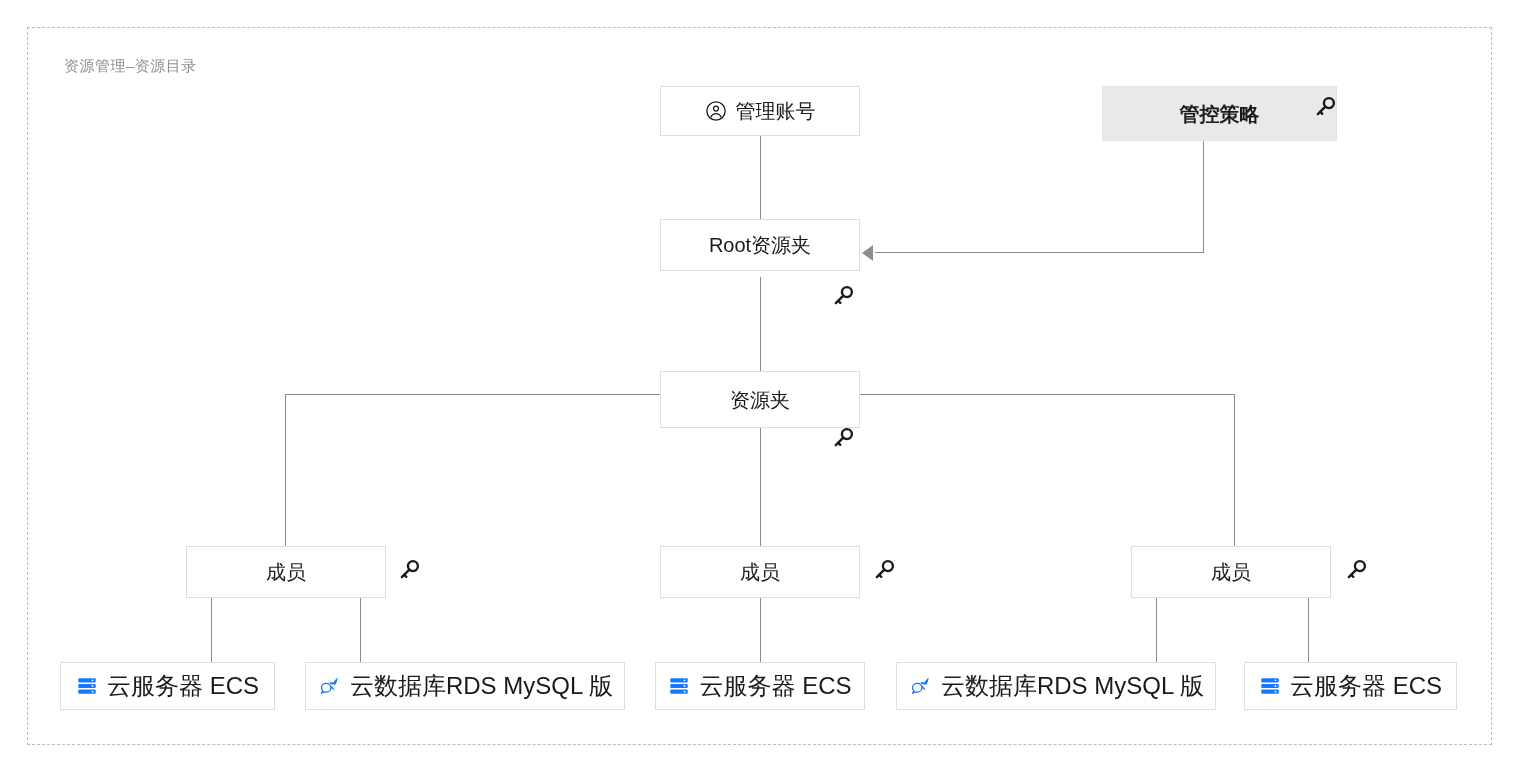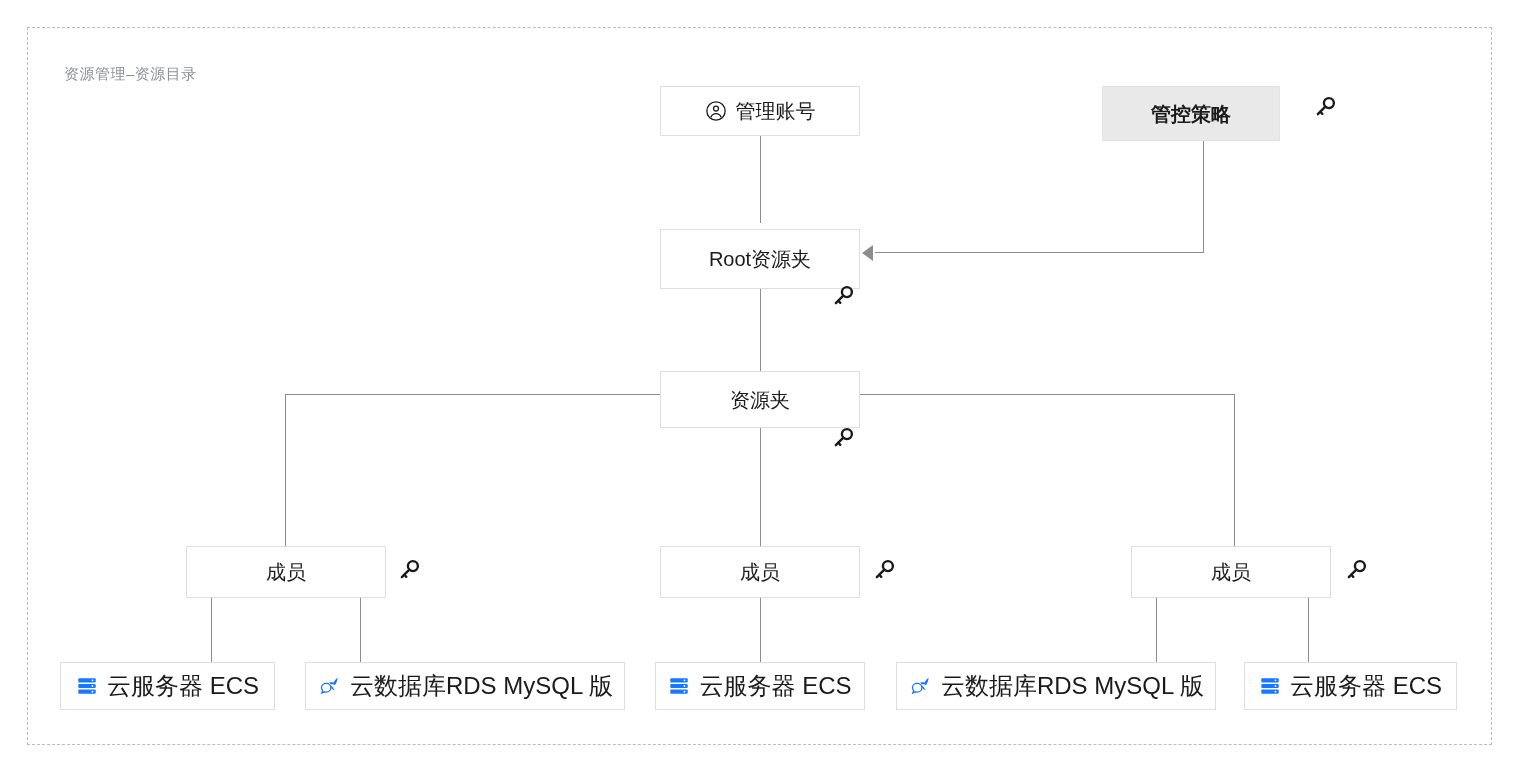--- a/index.html
+++ b/index.html
@@ -1,20 +1,20 @@
 <!DOCTYPE html>
 <html><head>
 <meta charset="utf-8">
 <style>
   html,body{margin:0;padding:0;background:#ffffff;}
   body{font-family:"Liberation Sans","DejaVu Sans",sans-serif;}
   #canvas{position:relative;width:1520px;height:780px;background:#fff;overflow:hidden;}
   #frame{position:absolute;left:27px;top:27px;width:1465px;height:718px;
          border:1px dashed #b9bcc0;box-sizing:border-box;}
-  #title{position:absolute;left:64px;top:65px;font-size:15px;color:#8a8f98;
+  #title{position:absolute;left:64px;top:57px;font-size:15px;color:#8a8f98;
          letter-spacing:.5px;white-space:nowrap;}
   .node{position:absolute;box-sizing:border-box;border:1px solid #dcdee1;
         background:#ffffff;display:flex;align-items:center;justify-content:center;
         gap:9px;color:#1a1a1a;text-align:center;}
   .node.filled{background:#e9e9e9;border-color:#e2e2e2;}
   .node .lbl{font-size:20px;line-height:1;white-space:nowrap;}
   .node.res .lbl{font-size:24px;}
   .line{position:absolute;background:#8c8c8c;}
   .line.v{width:1px;}
   .line.h{height:1px;}
@@ -58,30 +58,30 @@
 
   <div class="node" style="left:660px;top:86px;width:200px;height:50px;">
     <svg class="usericon" viewBox="0 0 24 24">
       <circle cx="12" cy="12" r="10" fill="none" stroke="#1a1a1a" stroke-width="1.4"></circle>
       <circle cx="12" cy="9.4" r="2.7" fill="none" stroke="#1a1a1a" stroke-width="1.4"></circle>
       <path d="M6.6 18.4a5.9 5.9 0 0 1 10.8 0" fill="none" stroke="#1a1a1a" stroke-width="1.4" stroke-linecap="round"></path>
     </svg>
     <span class="lbl">管理账号</span>
   </div>
 
-  <div class="node filled" style="left:1102px;top:86px;width:178px;height:55px;">
+  <div class="node filled" style="left:1102px;top:86px;width:235px;height:55px;">
     <span class="lbl" style="font-weight:bold;">管控策略</span>
   </div>
   <svg class="keyicon" style="left:1312px;top:94px;" viewBox="0 0 24 24">
     <circle cx="15.6" cy="8.4" r="4.6" fill="none" stroke="#1a1a1a" stroke-width="2.2"></circle>
     <path d="M12.3 11.7 5.4 18.6" stroke="#1a1a1a" stroke-width="2.2" stroke-linecap="round" fill="none"></path>
     <path d="M7.6 16.4l1.9 1.9" stroke="#1a1a1a" stroke-width="2.2" stroke-linecap="round" fill="none"></path>
   </svg>
 
-  <div class="node" style="left:660px;top:229px;width:200px;height:60px;">
+  <div class="node" style="left:660px;top:219px;width:200px;height:52px;">
     <span class="lbl">Root资源夹</span>
   </div>
   <svg class="keyicon" style="left:830px;top:283px;" viewBox="0 0 24 24">
     <circle cx="15.6" cy="8.4" r="4.6" fill="none" stroke="#1a1a1a" stroke-width="2.2"></circle>
     <path d="M12.3 11.7 5.4 18.6" stroke="#1a1a1a" stroke-width="2.2" stroke-linecap="round" fill="none"></path>
     <path d="M7.6 16.4l1.9 1.9" stroke="#1a1a1a" stroke-width="2.2" stroke-linecap="round" fill="none"></path>
   </svg>
 
   <div class="node" style="left:660px;top:371px;width:200px;height:57px;">
     <span class="lbl">资源夹</span>

